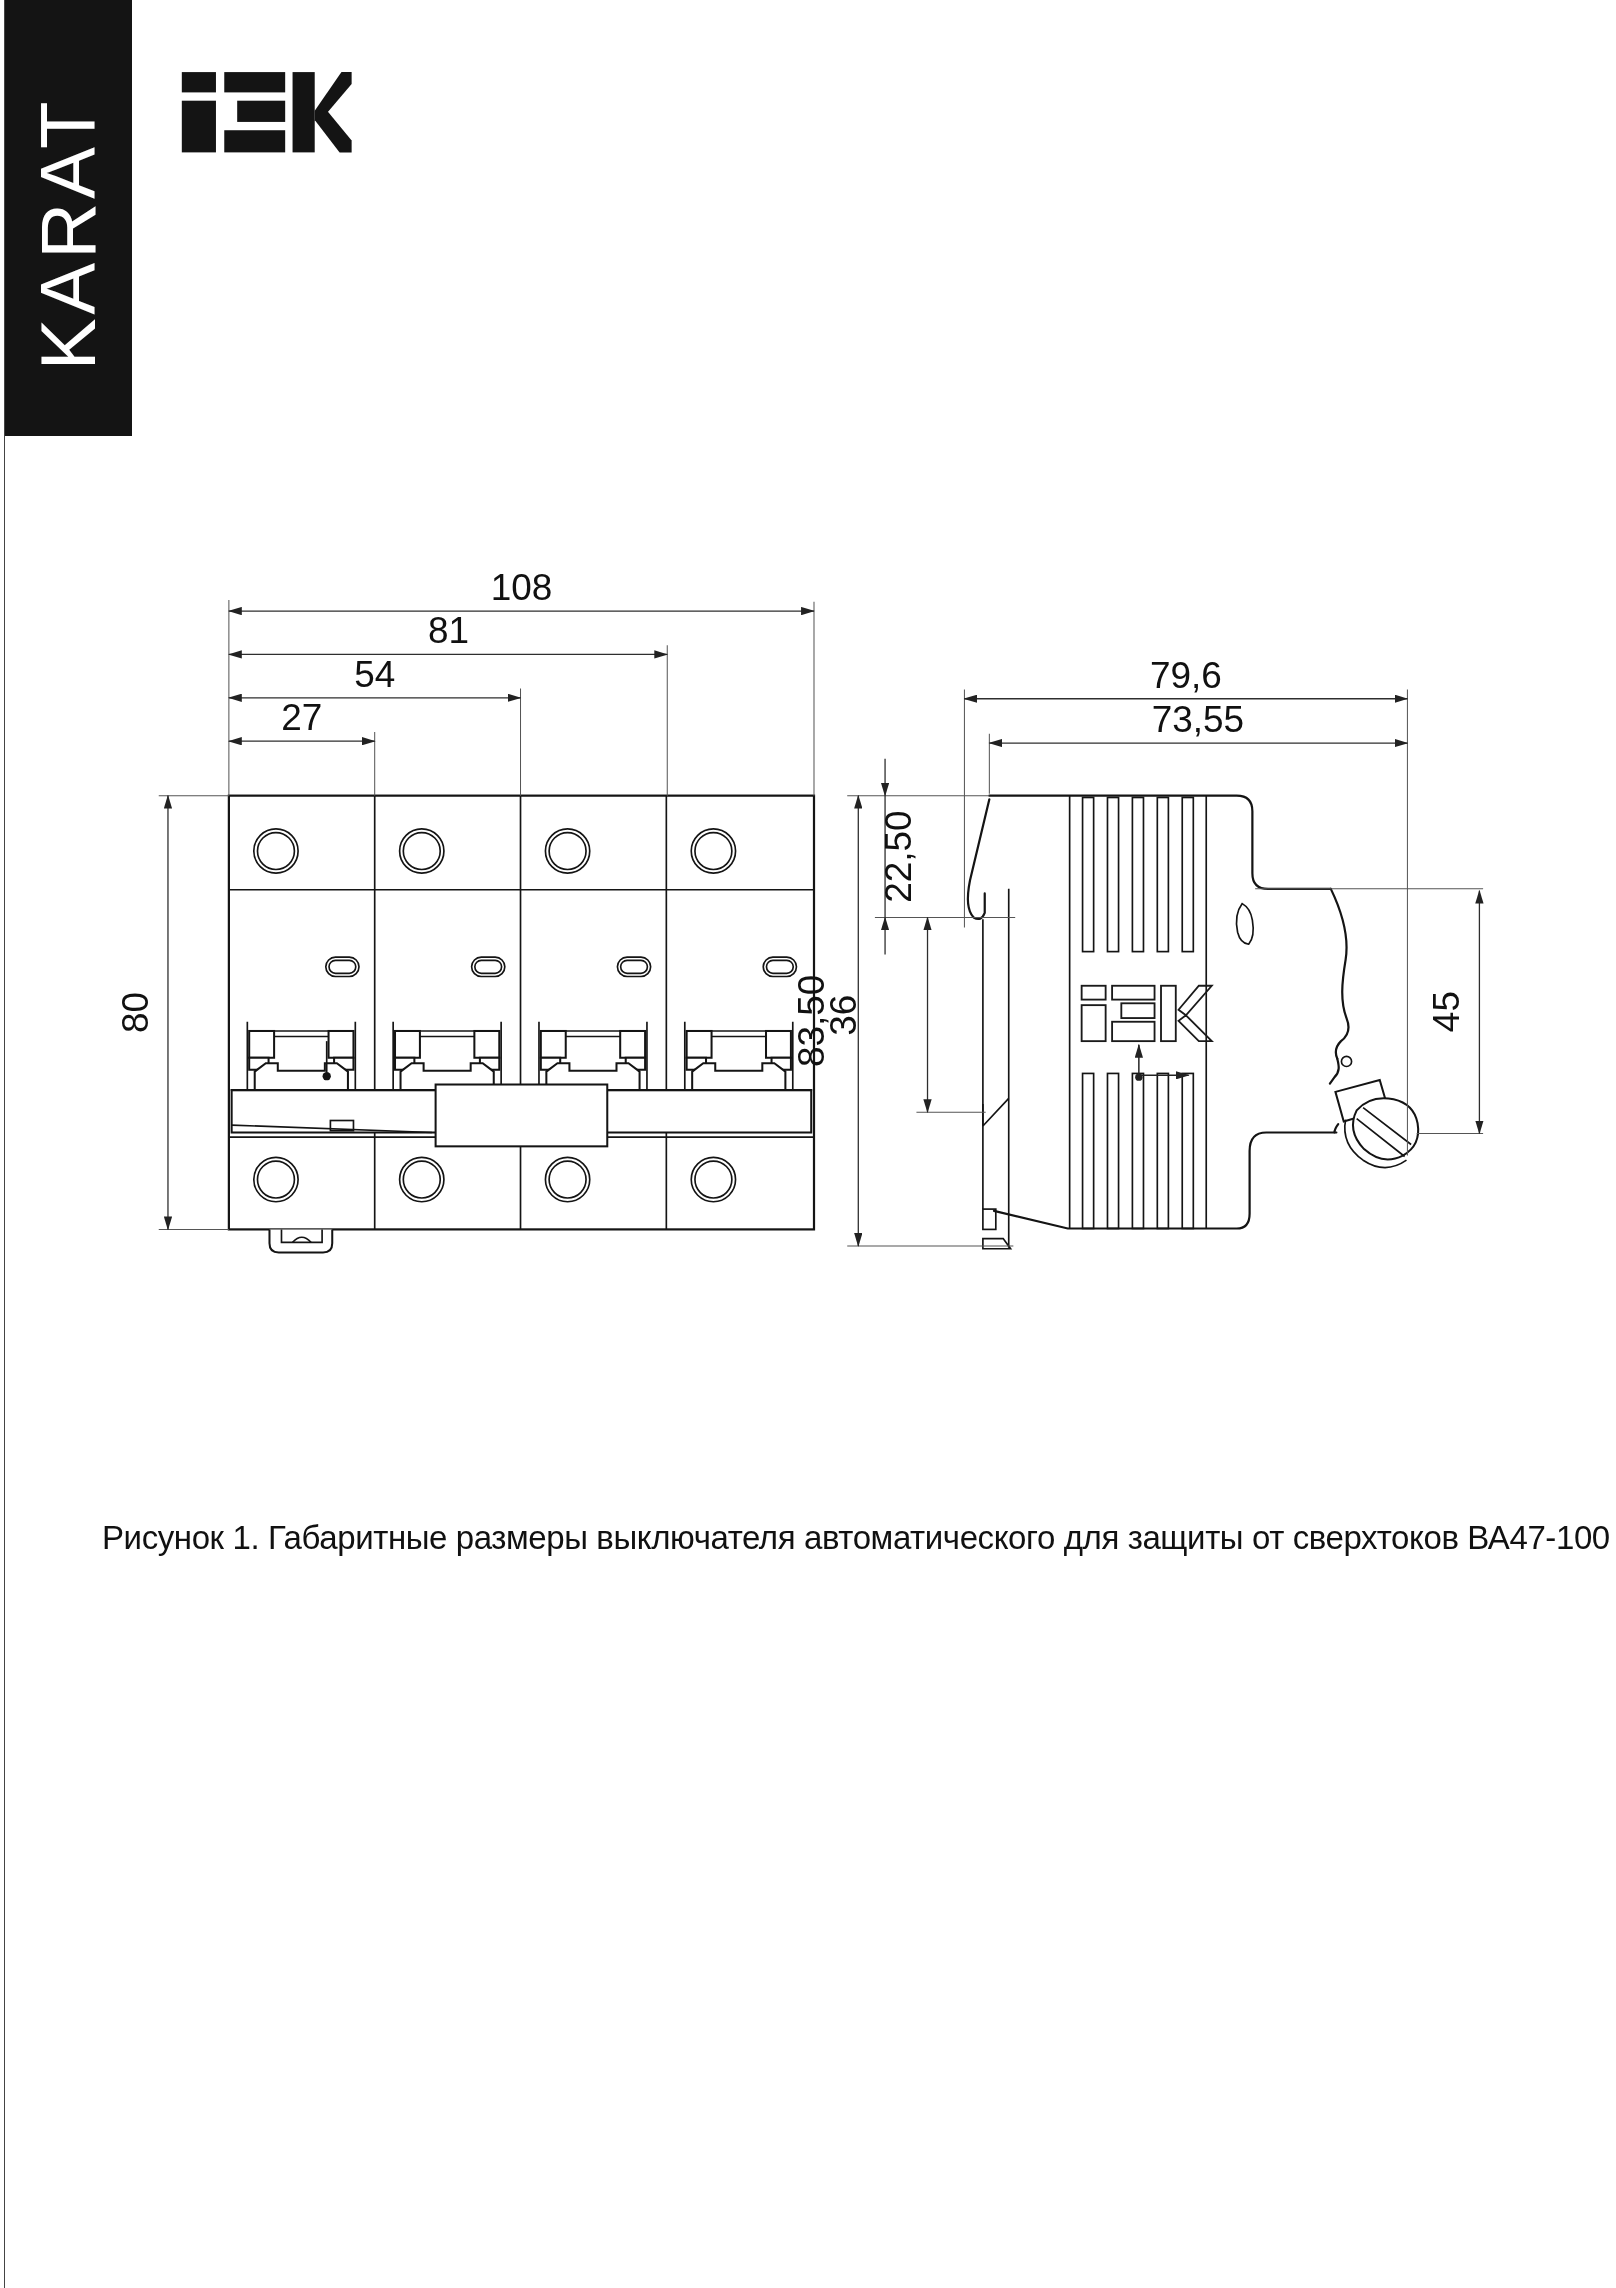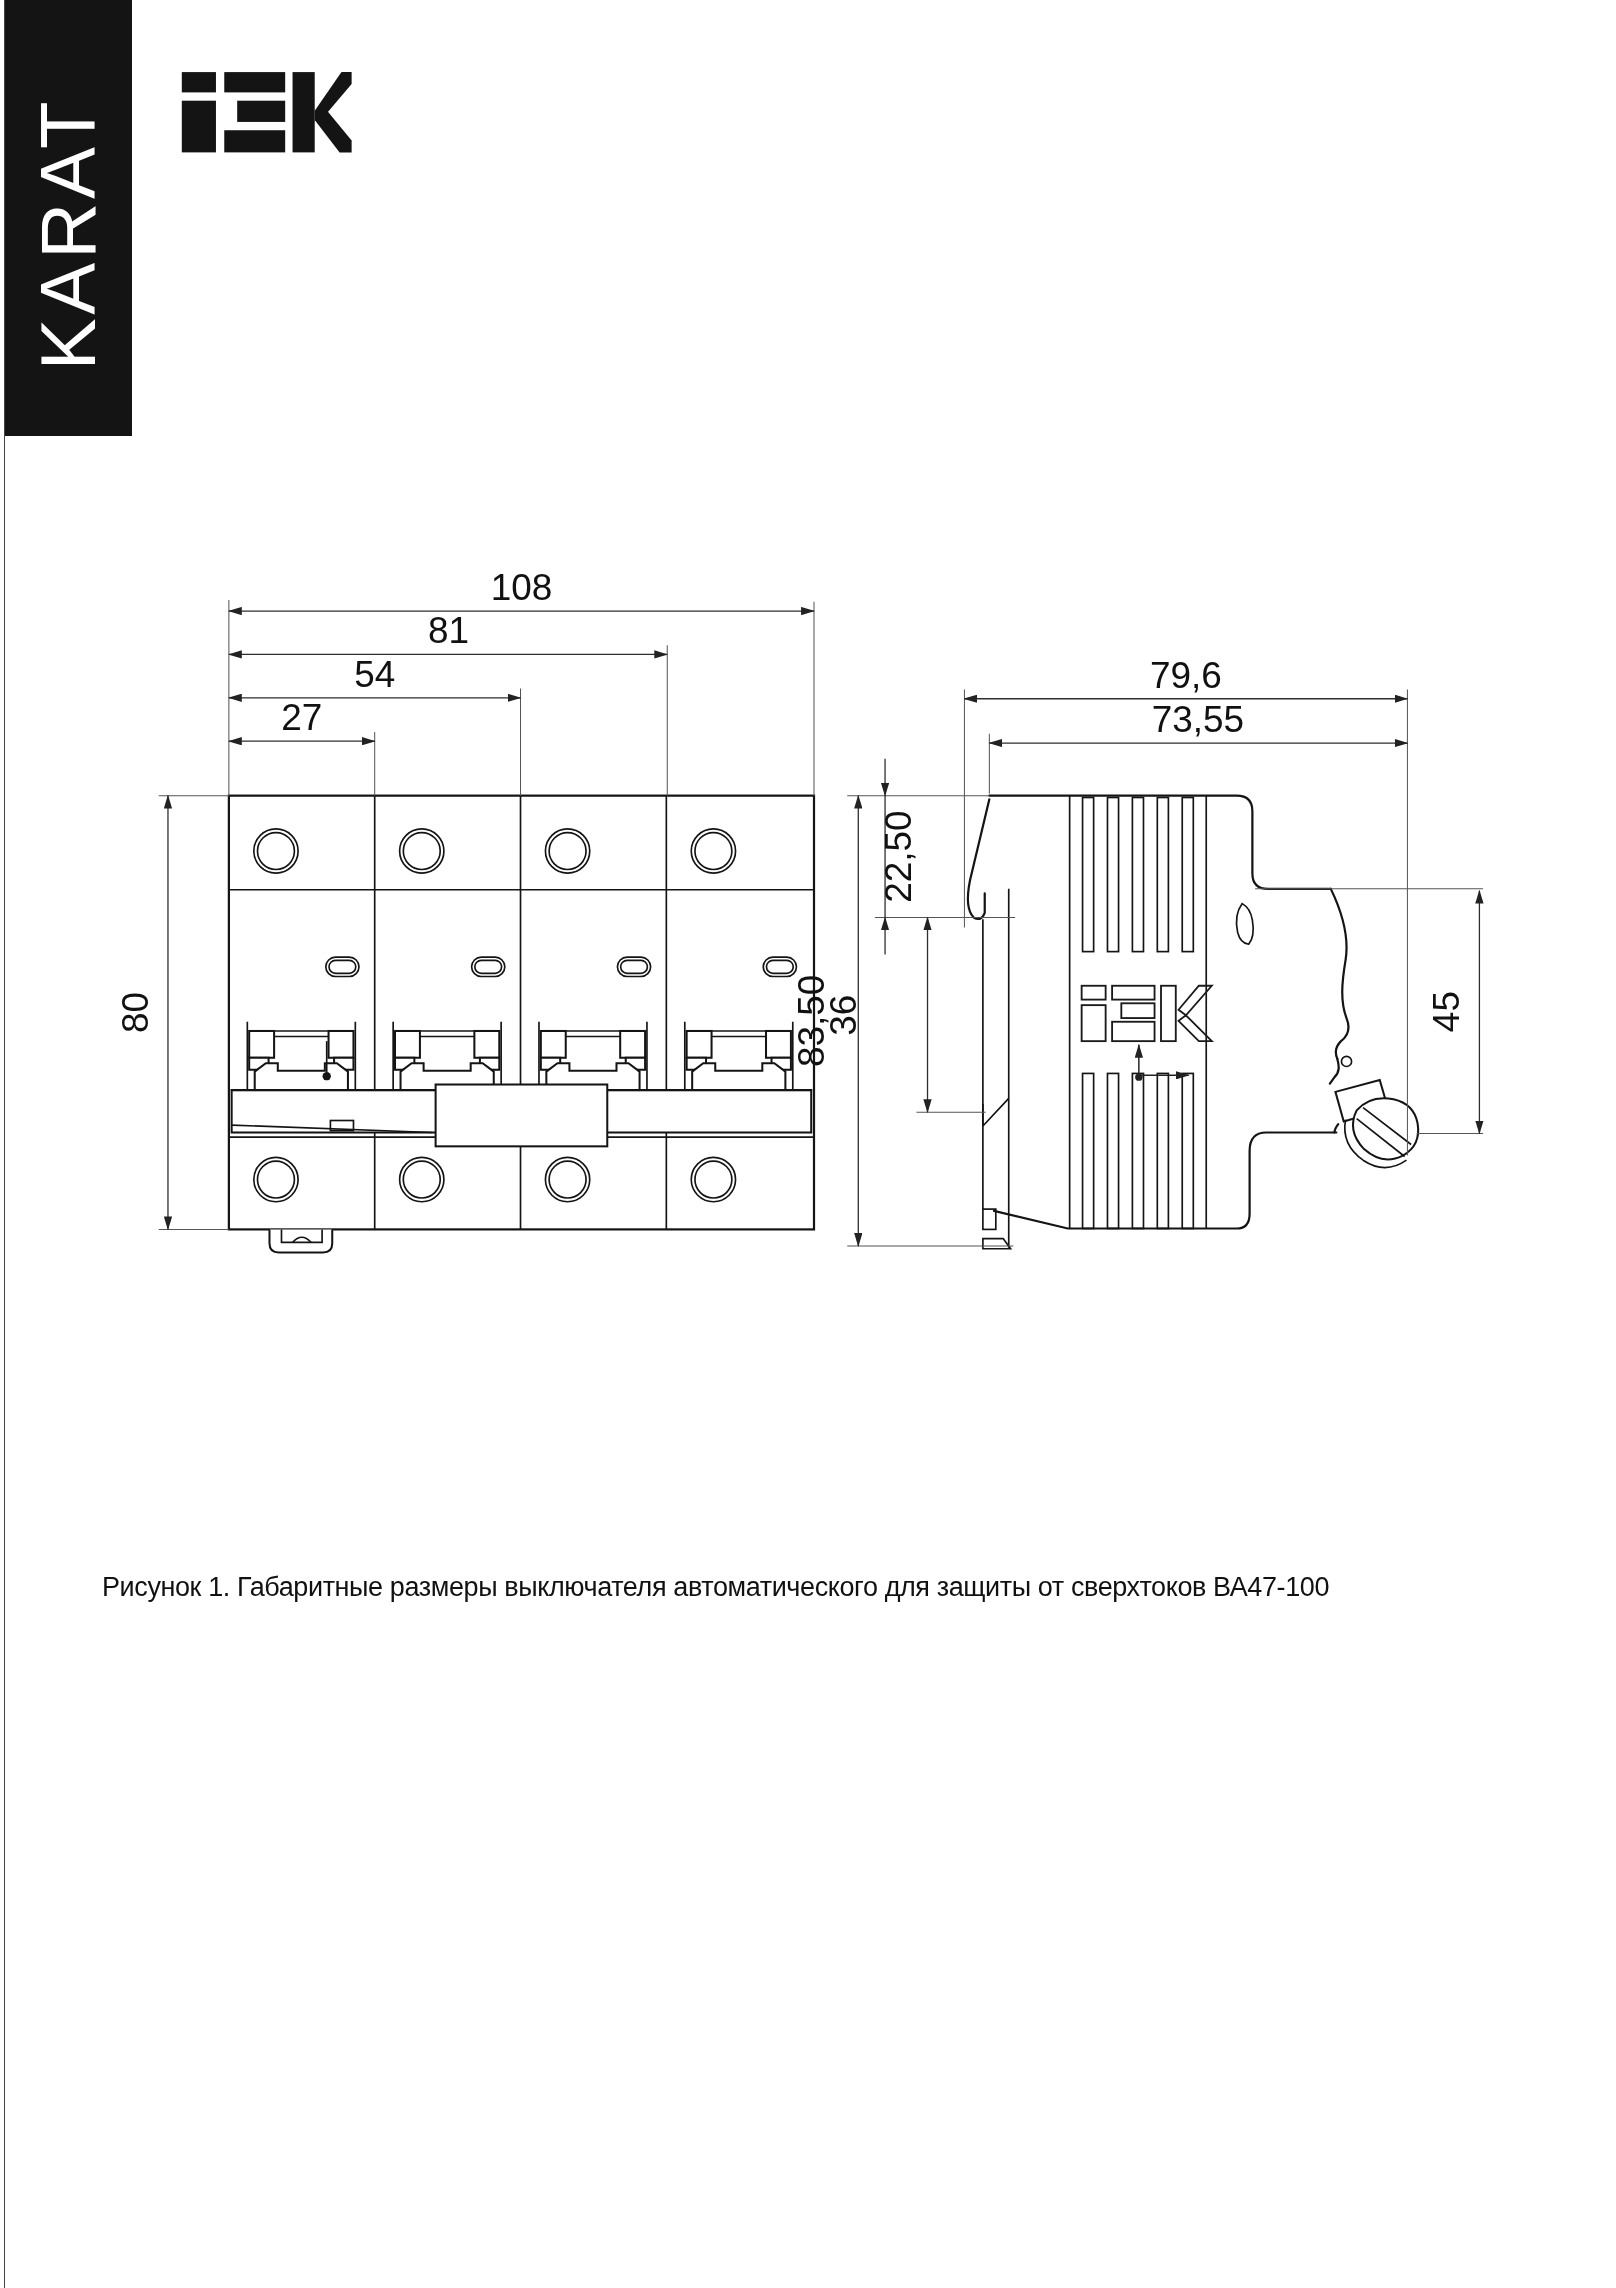--- a/index.html
+++ b/index.html
@@ -3,21 +3,21 @@
 <meta charset="utf-8">
 <style>
   html,body{margin:0;padding:0;background:#fff;}
   body{width:1616px;height:2289px;position:relative;font-family:"Liberation Sans",sans-serif;overflow:hidden;}
   .page{position:absolute;inset:0;background:#fff;}
   .edge-line{position:absolute;left:3.7px;top:0;width:1.8px;height:2289px;background:#444;}
   .brand-bar{position:absolute;left:4.6px;top:0;width:127px;height:436px;background:#141414;}
   .karat{position:absolute;left:50%;top:234px;transform:translate(-50%,-50%) rotate(-90deg);
          color:#fff;font-size:78px;letter-spacing:3.7px;white-space:nowrap;font-family:"Liberation Sans",sans-serif;}
   svg.drawing{position:absolute;left:0;top:0;width:1616px;height:2289px;}
-  .caption{position:absolute;left:102px;top:1572px;width:1384px;font-size:27px;color:#111;
+  .caption{position:absolute;left:102px;top:1519px;width:1384px;font-size:33px;color:#111;
            letter-spacing:-0.4px;white-space:nowrap;font-family:"Liberation Sans",sans-serif;}
   
   .body-line{stroke:#141414;stroke-width:2.4;fill:none;stroke-linecap:round;}
   .body-thin{stroke:#141414;stroke-width:1.8;fill:none;}
   .body-fill{stroke:#141414;stroke-width:2.2;fill:#fff;}
   .dim{stroke:#2e2e2e;stroke-width:1.4;fill:none;}
   .ext{stroke:#555;stroke-width:1.1;fill:none;}
   .dim-label{fill:#111;font-size:40px;font-family:"Liberation Sans",sans-serif;}
 </style>
 </head>

